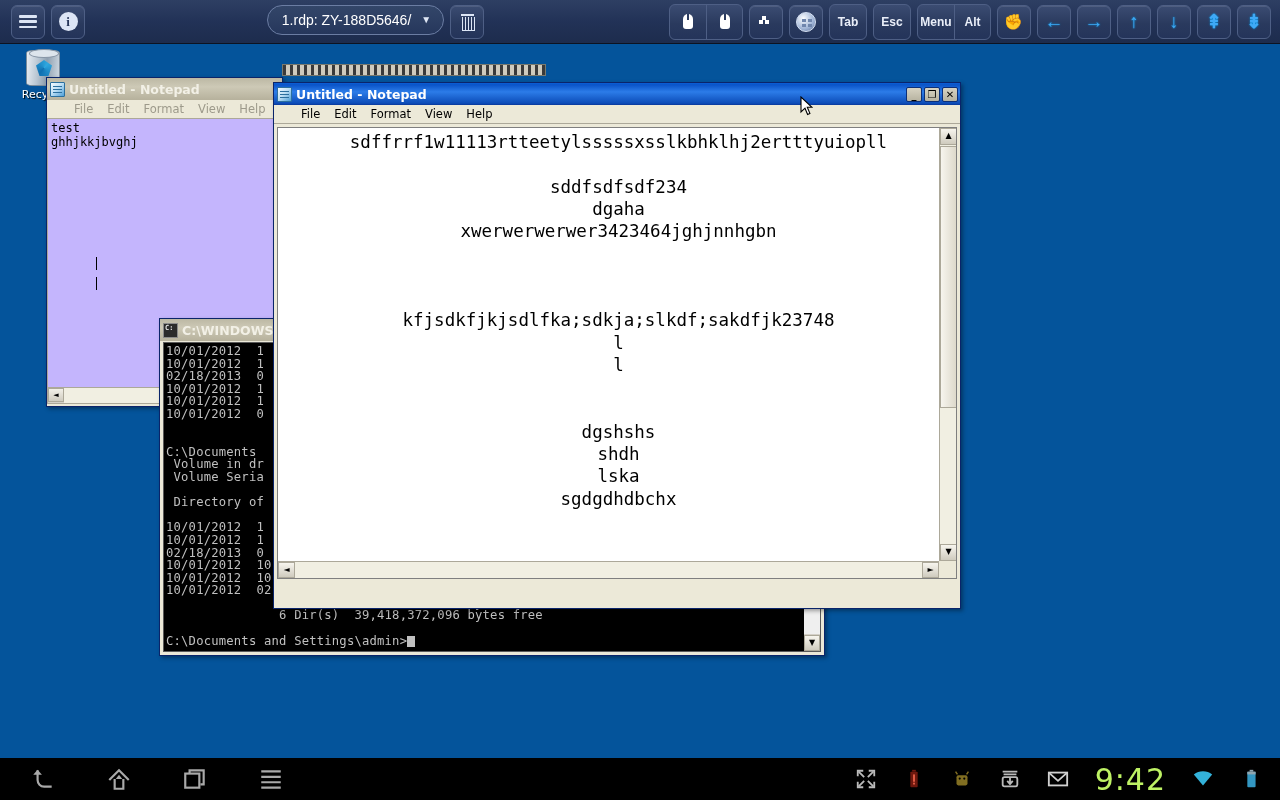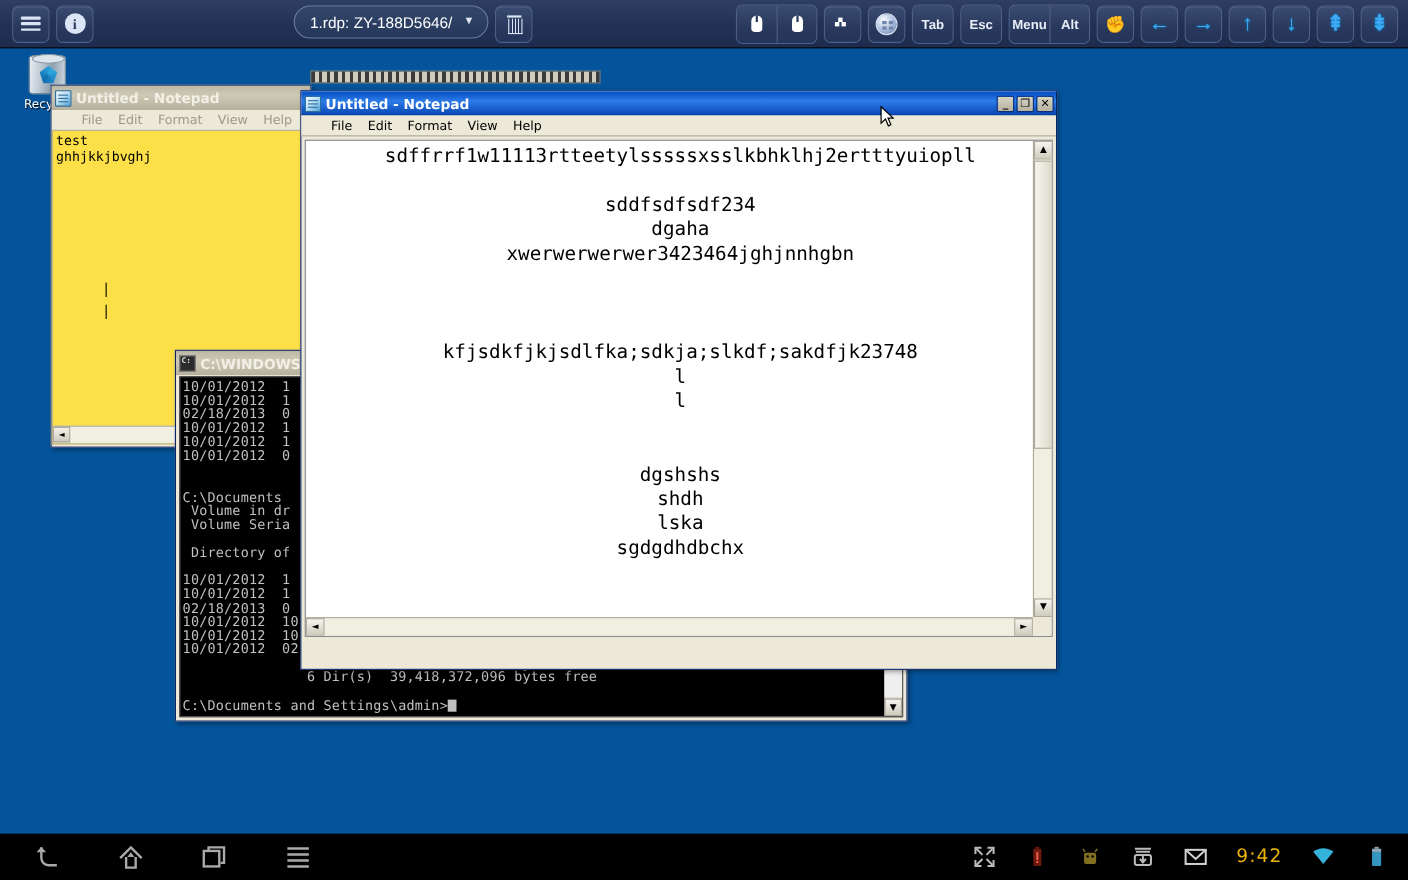--- a/index.html
+++ b/index.html
@@ -134,21 +134,21 @@
     font-family:"DejaVu Sans Mono", monospace;}
 
   .xp-menubar{
     height:19px; display:flex; align-items:center; gap:0;
     background:#ece9d8; border-bottom:1px solid #aca899;
     padding-left:20px; font-size:11.5px; color:#000;
   }
   .xp-menubar.inactive{ color:#9d9a8b; }
   .xp-menubar span{ padding:1px 7px; cursor:pointer; }
 
-  .np-body{ background:#fde047; position:relative; overflow:hidden; }
+  .np-body{ background:#c4b5fd; position:relative; overflow:hidden; }
   .np-text{
     font-family:"DejaVu Sans Mono", monospace;
     white-space:pre; color:#000;
   }
 
   
   #notepad1{ left:46px; top:33px; width:237px; height:330px; }
   #notepad1 .np-body{ height:285px; border:1px solid #aca899; border-top:none; margin:0;}
   #notepad1 .np-text{ font-size:12px; line-height:14px; padding:2px 0 0 3px;}
   #np1-hbar{ position:absolute; left:0; bottom:0; width:100%; height:16px;
@@ -259,21 +259,21 @@
   #tray-clock{ margin-left:4px; }
 
   
   #android-nav{
     position:absolute; left:0; bottom:0; width:1280px; height:42px;
     background:#000; display:flex; align-items:center;
   }
   #android-nav .navgrp{ display:flex; align-items:center; gap:50px; padding-left:30px;}
   #android-nav .nav-ico{ width:26px;height:26px;cursor:pointer;opacity:.82;}
   #android-nav .statgrp{ margin-left:auto; display:flex; align-items:center; gap:26px; padding-right:18px;}
-  #and-clock{ color:#eab308; font-size:17px; letter-spacing:1px;
+  #and-clock{ color:#bef264; font-size:30px; letter-spacing:1px;
      font-family:"DejaVu Sans", sans-serif; }
   .stat-ico{ width:22px;height:22px; opacity:.9; cursor:pointer;}
 
   
   #hidden-sliver{ position:absolute; left:282px; top:20px; width:264px; height:12px;
     background:repeating-linear-gradient(90deg,#3a3a3a 0 3px,#cfcbbe 3px 7px);
     border:1px solid #7a7a6e; }
 </style>
 </head>
 <body>

